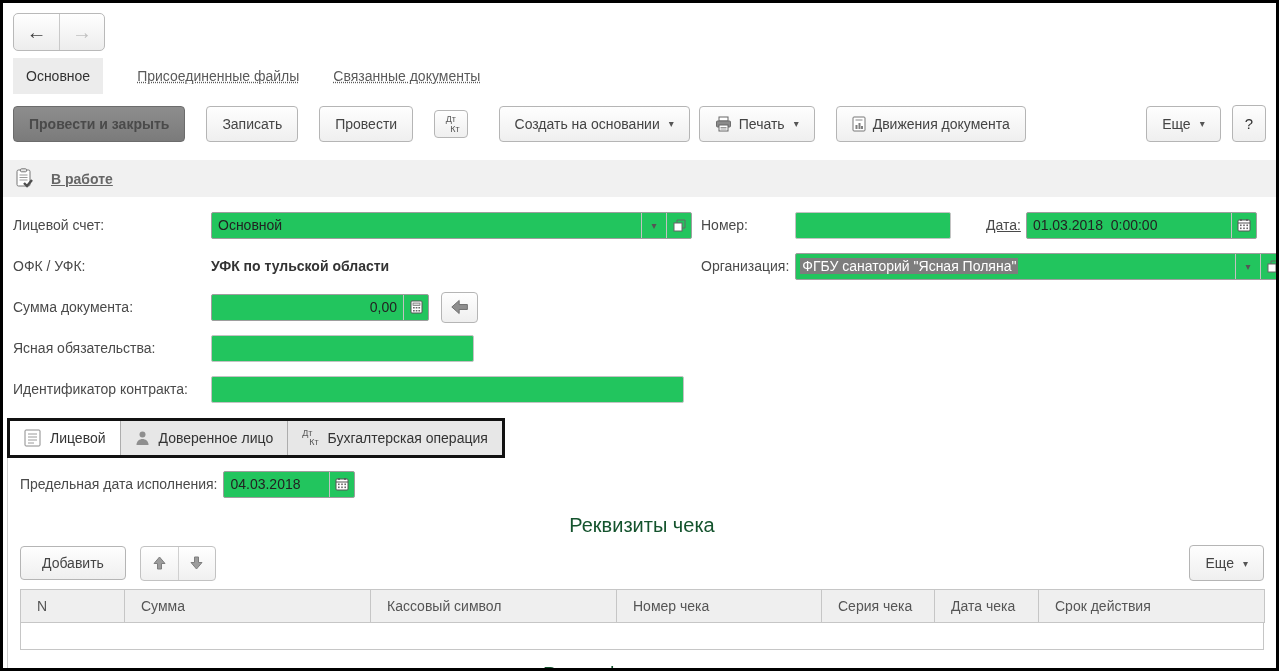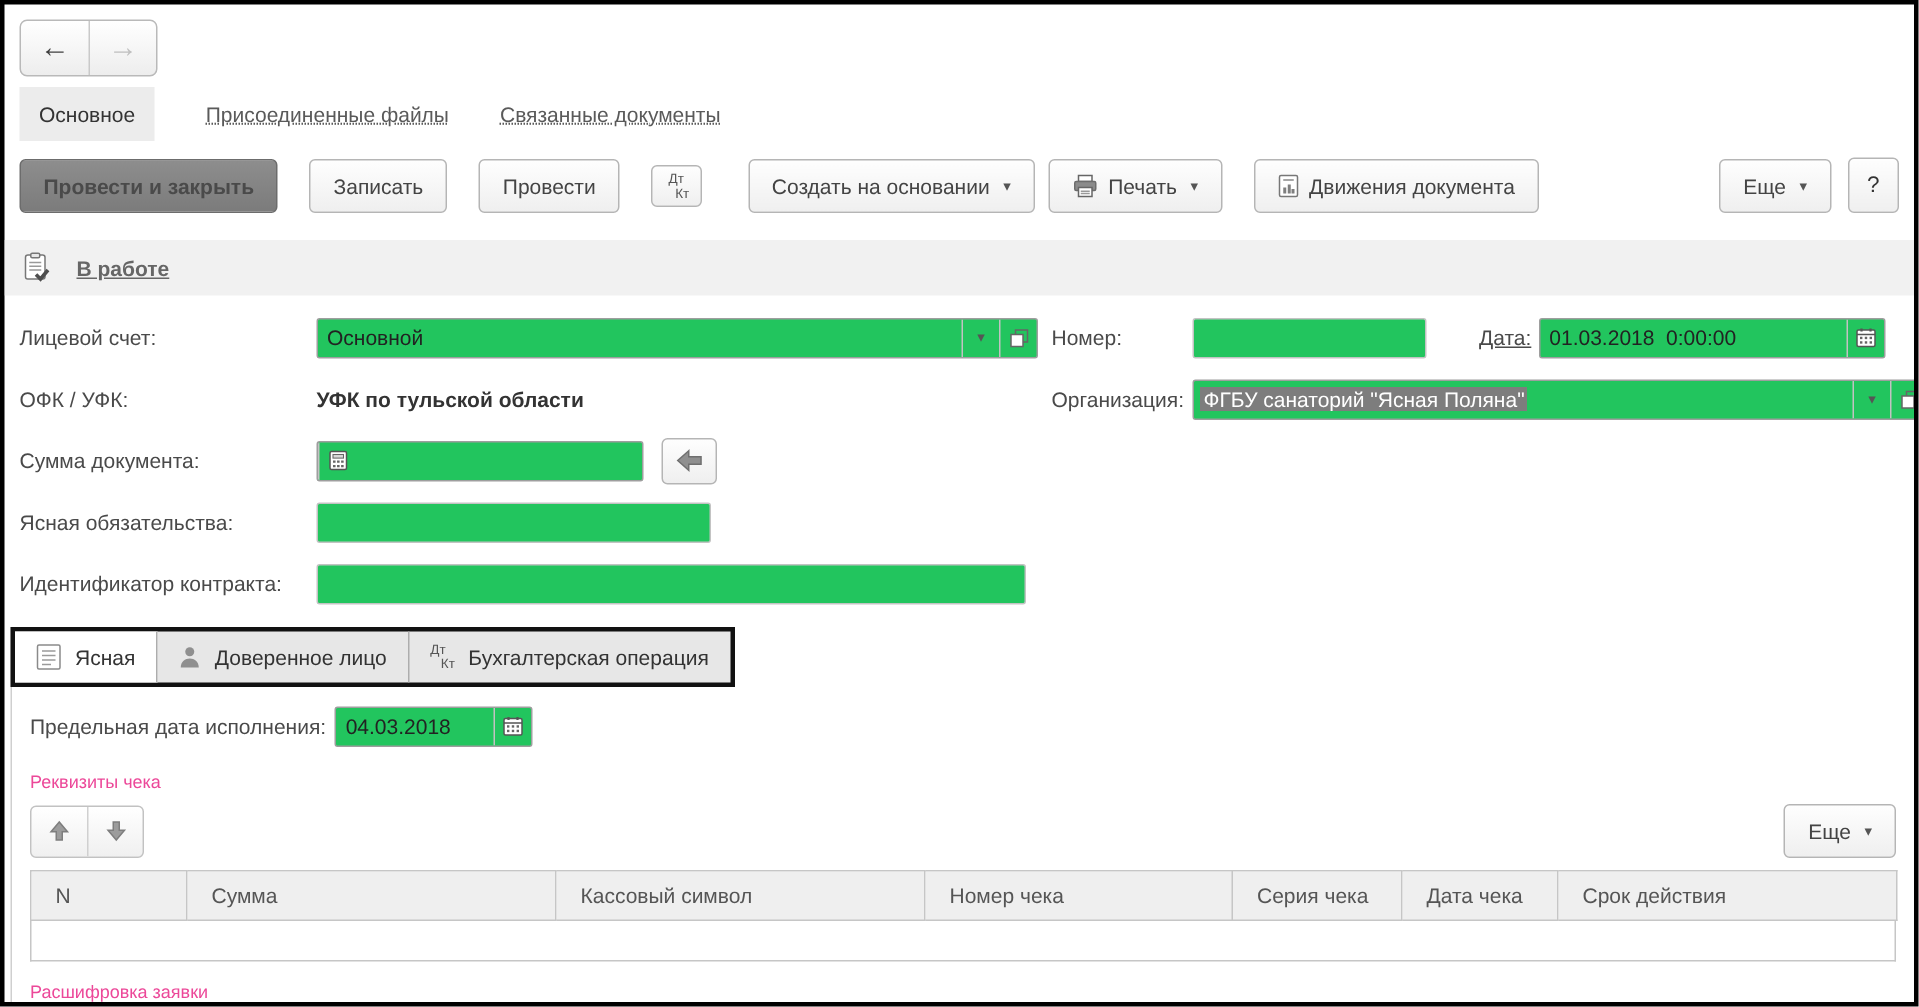--- a/index.html
+++ b/index.html
@@ -57,21 +57,21 @@
   .ws { white-space:pre; }
   
   .itabs-wrap { margin:2px 0 0 4px; display:inline-flex; border:3px solid #111; background:#e7e7e7; }
   .itab { display:flex; align-items:center; gap:9px; padding:8px 14px; color:#333; cursor:pointer; border-right:1px solid #adadad; }
   .itab:last-child { border-right:none; }
   .itab.active { background:#fff; }
   .dtkt-ico { display:flex; flex-direction:column; line-height:9px; font-size:9px; color:#555; }
   .dtkt-ico .kt { margin-left:7px; }
   
   .tabcontent { border-left:1px solid #cfcfcf; margin-left:4px; padding:12px 12px 0 12px; height:225px; }
-  .sect { font-size:12px; color:#ec4899; margin:16px 0 8px 0; }
+  .sect { font-size:20px; color:#14532d; margin:16px 0 8px 0;text-align:center; }
   .tbl-toolbar { display:flex; align-items:center; gap:14px; }
   .arrgrp { display:inline-flex; border:1px solid #c2c2c2; border-radius:4px; overflow:hidden; background:linear-gradient(#fff,#f0f0f0); }
   .arrbtn { width:37px; height:33px; display:flex; align-items:center; justify-content:center; cursor:pointer; }
   .arrbtn + .arrbtn { border-left:1px solid #d0d0d0; }
   table.grid { border-collapse:collapse; table-layout:fixed; width:1244px; margin-top:8px; }
   table.grid th { background:#efefef; border:1px solid #c6c6c6; height:33px; font-weight:normal; color:#555; text-align:left; padding:0 0 0 16px; overflow:hidden; white-space:nowrap; }
   .grid-body { width:1244px; height:27px; border:1px solid #c6c6c6; border-top:none; background:#fff; }
   icon, .ic { display:inline-flex; }
 </style>
 </head>
@@ -211,20 +211,21 @@
               <path d="M4 4 V1 H12 V9 H9" fill="none" stroke="#666"></path>
             </svg>
         </span>
       </div>
     </div>
   </div>
 
   <div class="frow">
     <span class="lbl lcol">Сумма документа:</span>
     <div class="fld num-right" style="width:218px;">
+      <input value="0,00" style="">
       <span class="ibtn">
         <svg width="13" height="14" viewBox="0 0 13 14">
             <rect x="1" y="1" width="11" height="12" rx="1" fill="#fff" stroke="#555"></rect>
             <rect x="3" y="3" width="7" height="2.4" fill="#d9d9d9" stroke="#666" stroke-width="0.7"></rect>
             <g fill="#666">
               <rect x="3" y="7" width="1.7" height="1.5"></rect>
               <rect x="5.7" y="7" width="1.7" height="1.5"></rect>
               <rect x="8.4" y="7" width="1.7" height="1.5"></rect>
               <rect x="3" y="10" width="1.7" height="1.5"></rect>
               <rect x="5.7" y="10" width="1.7" height="1.5"></rect>
@@ -260,21 +261,21 @@
   <div class="itab active">
     <span class="ic">
       <svg width="17" height="18" viewBox="0 0 17 18">
           <rect x="1" y="1" width="15" height="16" rx="1" fill="#fff" stroke="#8a8a8a"></rect>
           <line x1="4" y1="5" x2="13" y2="5" stroke="#9a9a9a"></line>
           <line x1="4" y1="8" x2="13" y2="8" stroke="#9a9a9a"></line>
           <line x1="4" y1="11" x2="13" y2="11" stroke="#9a9a9a"></line>
           <line x1="4" y1="14" x2="10" y2="14" stroke="#9a9a9a"></line>
         </svg>
     </span>
-    <span>Ясная</span>
+    <span>Лицевой</span>
   </div>
   <div class="itab">
     <span class="ic">
       <svg width="15" height="16" viewBox="0 0 15 16">
           <circle cx="7.5" cy="4.5" r="3" fill="#8f8f8f"></circle>
           <path d="M1.5 15 c0-4 3-6 6-6 s6 2 6 6 Z" fill="#8f8f8f"></path>
         </svg>
     </span>
     <span>Доверенное лицо</span>
   </div>
@@ -309,20 +310,21 @@
               <rect x="9.4" y="9.5" width="1.6" height="1.6"></rect>
             </g>
           </svg>
       </span>
     </div>
   </div>
 
   <div class="sect">Реквизиты чека</div>
 
   <div class="tbl-toolbar">
+    <button class="btn" style="padding:8px 21px;">Добавить</button>
     <div class="arrgrp">
       <div class="arrbtn">
         <svg width="15" height="16" viewBox="0 0 15 16">
             <path d="M7.5 2 L2 8.5 H5.5 V14 H9.5 V8.5 H13 Z" fill="#9c9c9c" stroke="#7e7e7e"></path>
           </svg>
       </div>
       <div class="arrbtn">
         <svg width="15" height="16" viewBox="0 0 15 16">
             <path d="M7.5 14 L2 7.5 H5.5 V2 H9.5 V7.5 H13 Z" fill="#9c9c9c" stroke="#7e7e7e"></path>
           </svg>

